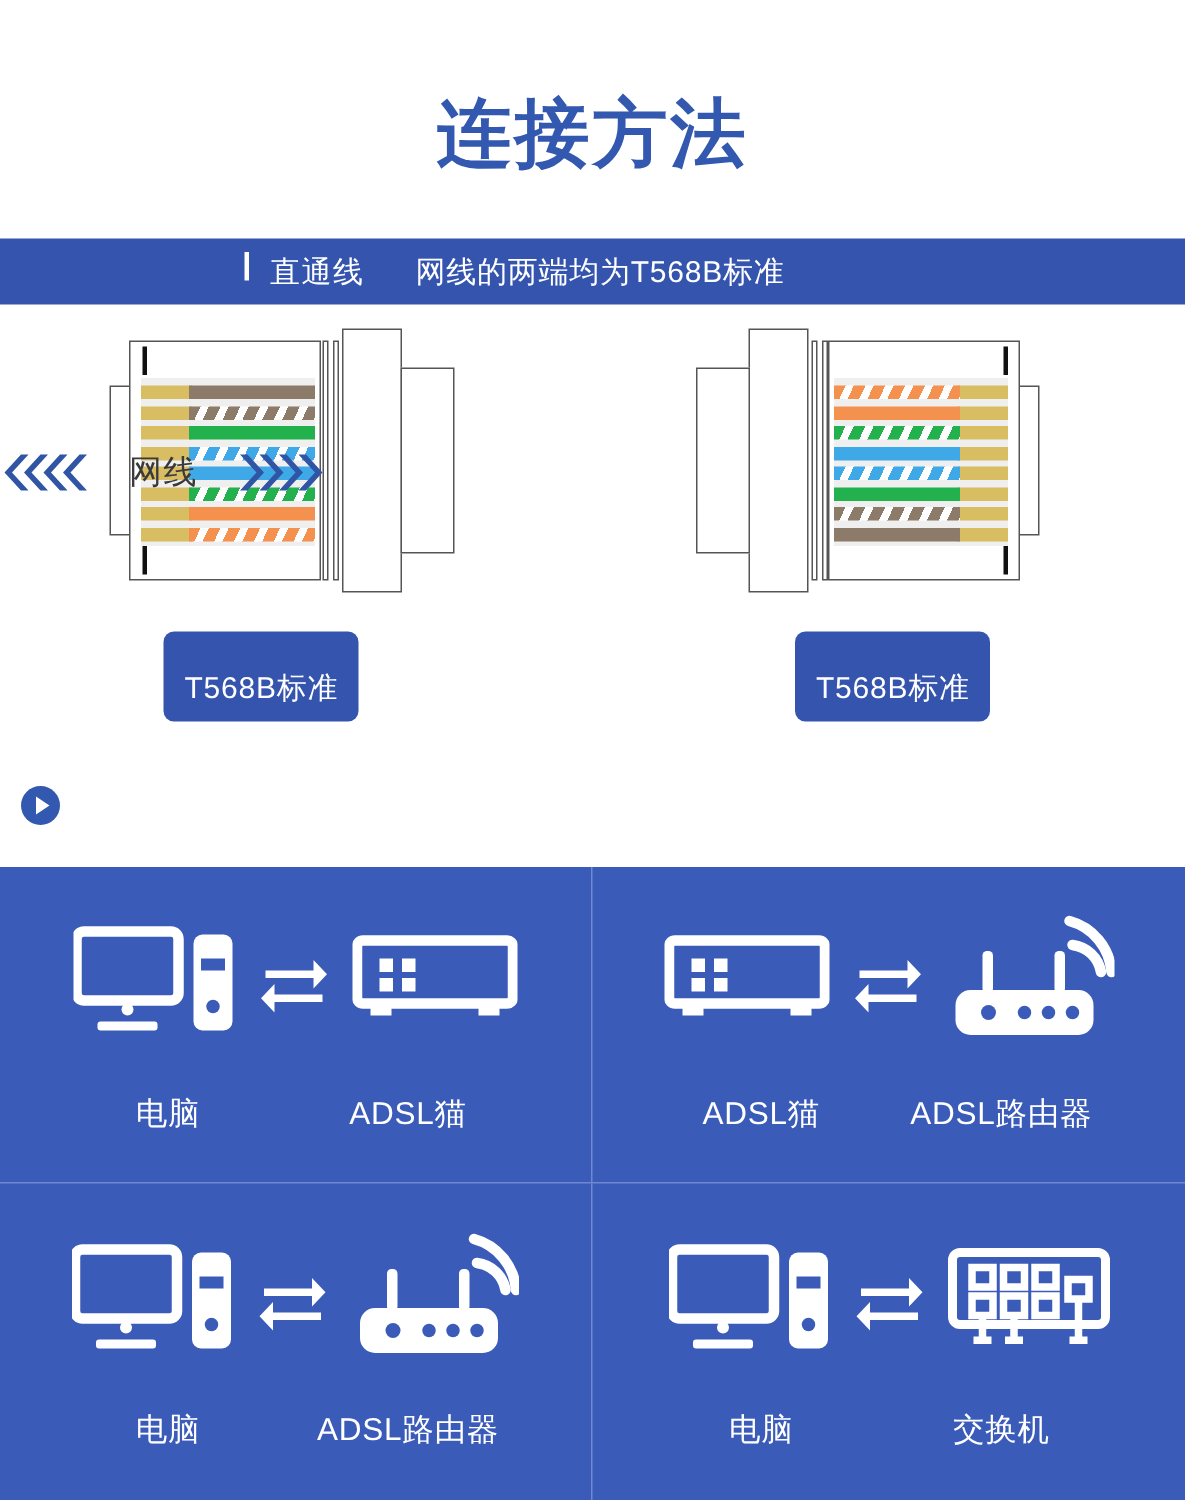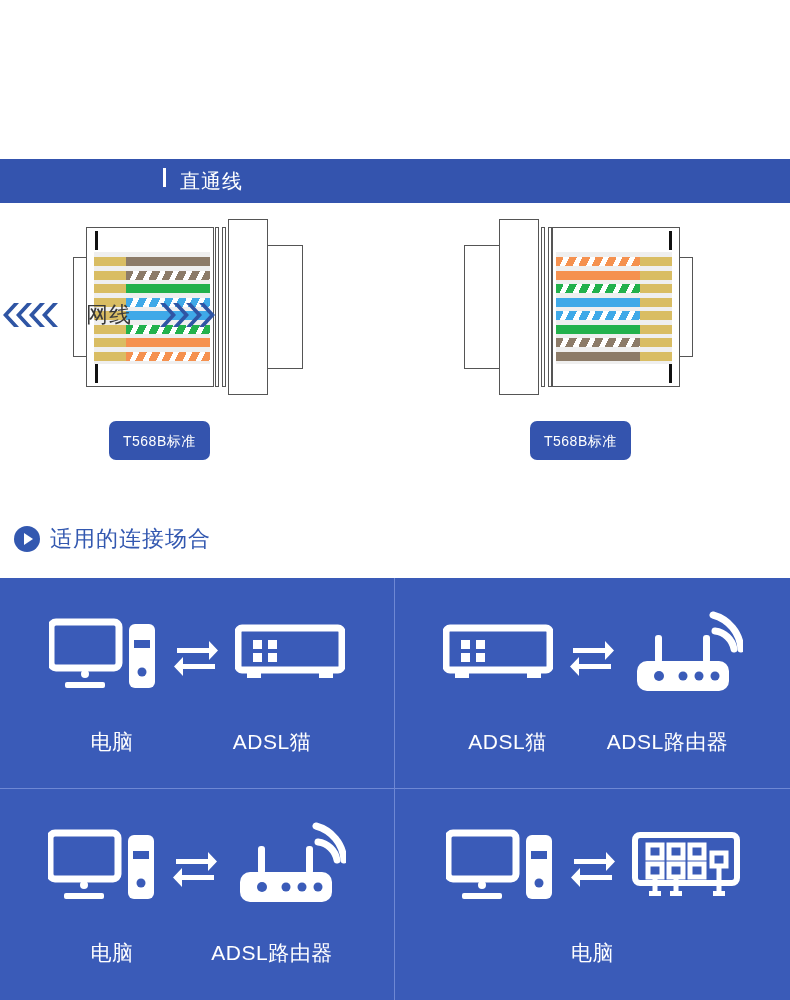--- a/index.html
+++ b/index.html
@@ -111,22 +111,22 @@
   .cable-mid {
     position:absolute; top:300px; left:0; width:790px;
     display:flex; align-items:center; justify-content:flex-start; gap:10px;
   }
   .chev-group { display:flex; }
   .cable-label { color:#3a3a3a; font-size:22px; margin:0 14px; letter-spacing:1px; }
 
   
   .pill {
     position:absolute; background:#3454AE; color:#fff;
-    border-radius:7px; font-size:14px;
-    padding:12px 14px 9px; letter-spacing:0.5px;
+    border-radius:7px; font-size:20px;
+    padding:24px 14px 9px; letter-spacing:0.5px;
   }
   .pill.p-left  { top:421px; left:109px; }
   .pill.p-right { top:421px; left:530px; }
 
   
   .sec-head { position:absolute; top:524px; left:14px; display:flex; align-items:center; }
   .play-circle {
     width:26px; height:26px; border-radius:50%; background:#3358B0;
     display:flex; align-items:center; justify-content:center; margin-right:10px;
   }
@@ -151,25 +151,27 @@
   .cell-labels { display:flex; align-items:center; justify-content:center;
                  margin-top:25px; }
   .cell-label { color:#fff; font-size:21px; letter-spacing:0.5px; text-align:center; }
   .swap-icon { margin:0 16px; }
 </style>
 </head>
 <body>
 
 <div class="page">
 
+  <div class="title">连接方法</div>
 
   <div class="banner">
     <div class="banner-inner">
       <span class="banner-bar"></span>
       <span class="banner-kind">直通线</span>
+      <span class="banner-desc">网线的两端均为T568B标准</span>
     </div>
   </div>
 
   <div class="diagram">
 
     <div class="conn left">
       <div class="conn-wrap">
         <div class="side-tab"></div>
         <div class="body-box"></div>
         <div class="tick t1"></div>
@@ -291,21 +293,20 @@
     </span>
   </div>
 
   <div class="pill p-left">T568B标准</div>
   <div class="pill p-right">T568B标准</div>
 
   <div class="sec-head">
     <span class="play-circle">
         <span class="tri"></span>
       </span>
-    <span class="sec-title">适用的连接场合</span>
   </div>
 
   <div class="grid" id="scenario-grid">
       <div class="cell b-right b-bottom">
         <div class="cell-icons">
           <span><svg width="108" height="74" viewBox="0 0 108 74" aria-hidden="true">
       <rect x="2" y="4" width="68" height="46" rx="5" fill="none" stroke="#ffffff" stroke-width="7"></rect>
       <circle cx="36" cy="56" r="4" fill="#ffffff"></circle>
       <rect x="16" y="64" width="40" height="6" rx="2" fill="#ffffff"></rect>
       <rect x="80" y="6" width="26" height="64" rx="6" fill="#ffffff"></rect>
@@ -418,17 +419,18 @@
       <rect x="58" y="33" width="14" height="13" fill="none" stroke="#ffffff" stroke-width="5"></rect>
       <rect x="80" y="22" width="14" height="13" fill="none" stroke="#ffffff" stroke-width="5"></rect>
       <path d="M23 46 L23 62 M44 46 L44 62 M87 35 L87 62" stroke="#ffffff" stroke-width="5"></path>
       <rect x="17" y="60" width="12" height="5" fill="#ffffff"></rect>
       <rect x="38" y="60" width="12" height="5" fill="#ffffff"></rect>
       <rect x="81" y="60" width="12" height="5" fill="#ffffff"></rect>
     </svg></span>
         </div>
         <div class="cell-labels">
           <span class="cell-label" style="min-width: 150px;">电脑</span>
+          <span class="cell-label" style="min-width: 170px;">交换机</span>
         </div>
       </div>
     </div>
 
 </div>
 
 </body></html>

